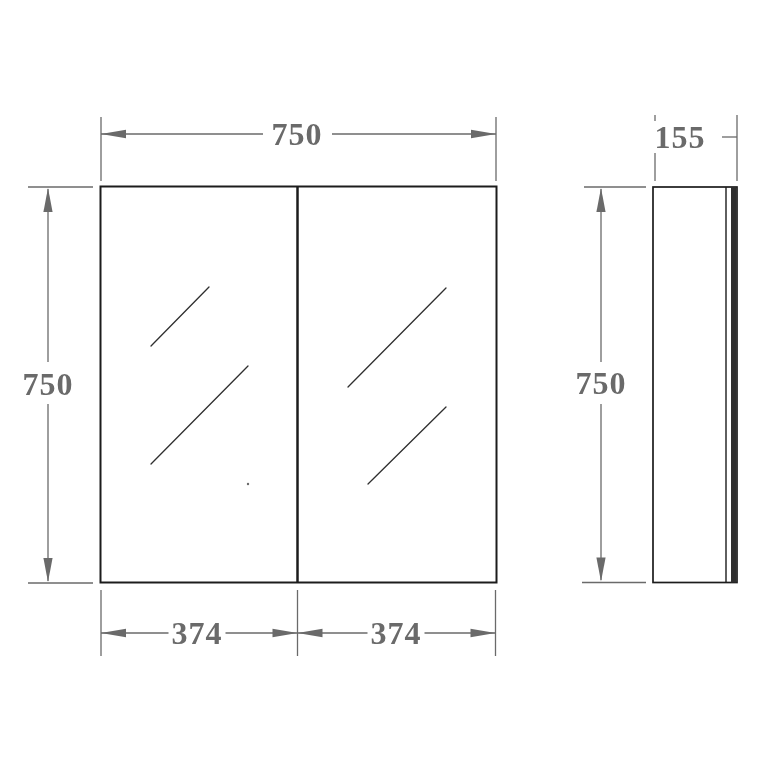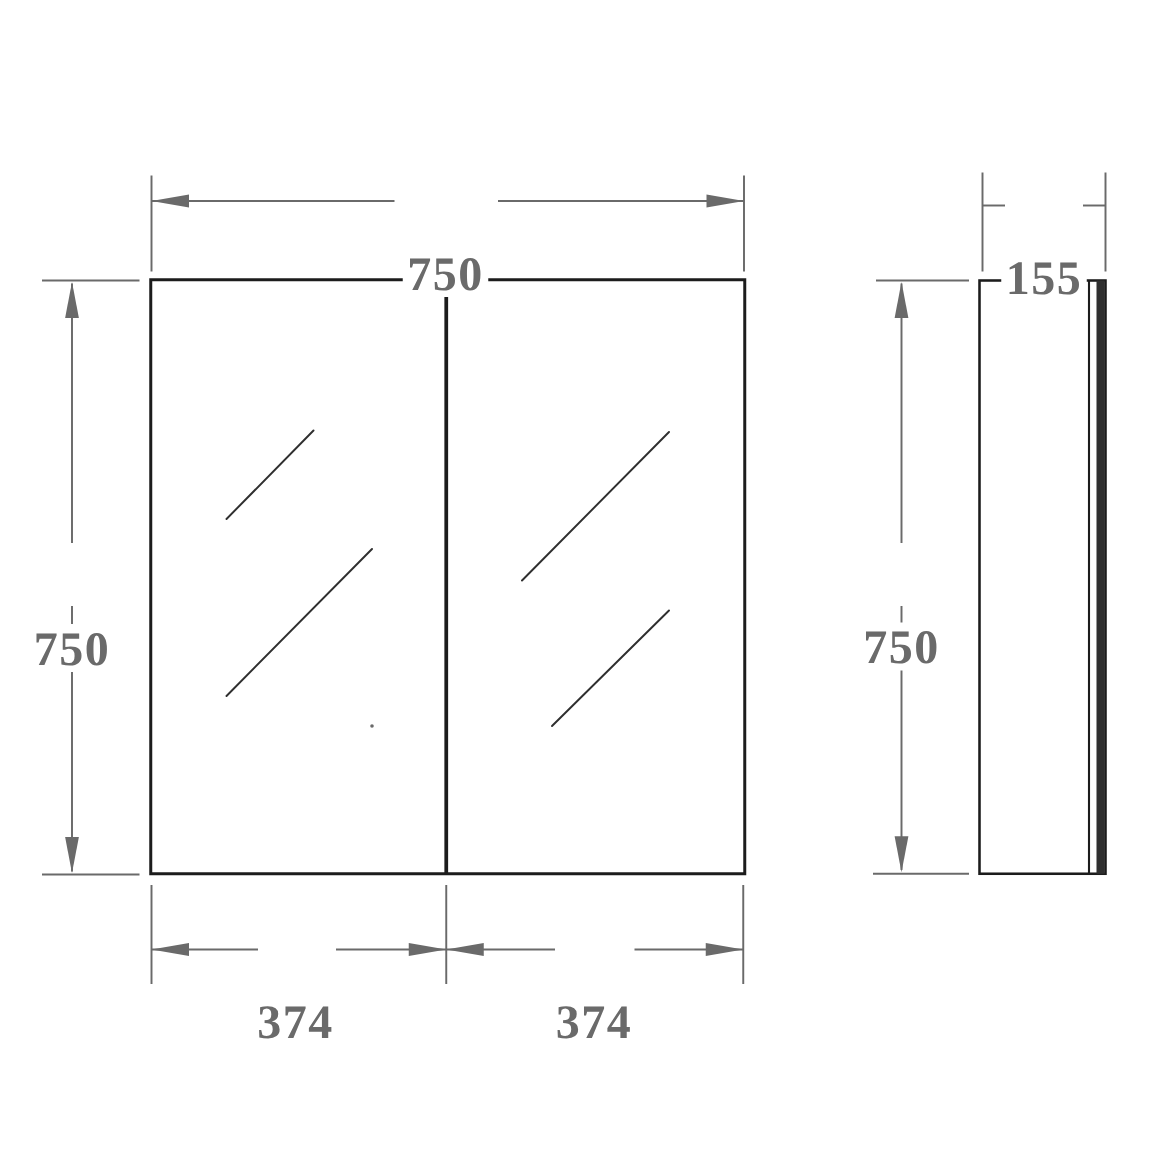--- a/index.html
+++ b/index.html
@@ -37,21 +37,20 @@
     transform: translate(-50%, -50%);
     font-family: "Liberation Serif", serif;
     font-weight: bold;
     font-size: 32px;
     letter-spacing: 1px;
     color: var(--dimension);
     background: var(--background);
     padding: 0 3px;
     line-height: 1;
     white-space: nowrap;
-    margin-top: 48px;
   }
 </style>
 </head>
 <body>
 
 <div class="canvas">
 
   <svg width="768" height="768" viewBox="0 0 768 768">
 
     <g>
@@ -124,17 +123,17 @@
   </svg>
 
   <div class="dim-label" style="left:297px; top:134px;">750</div>
 
   <div class="dim-label" style="left:48px; top:384px;">750</div>
 
   <div class="dim-label" style="left:197px; top:633px;">374</div>
 
   <div class="dim-label" style="left:396px; top:633px;">374</div>
 
-  <div class="dim-label" style="left:696px; top:137px;">155</div>
+  <div class="dim-label" style="left:680px; top:137px;">155</div>
 
   <div class="dim-label" style="left:601px; top:383px;">750</div>
 
 </div>
 
 </body></html>

